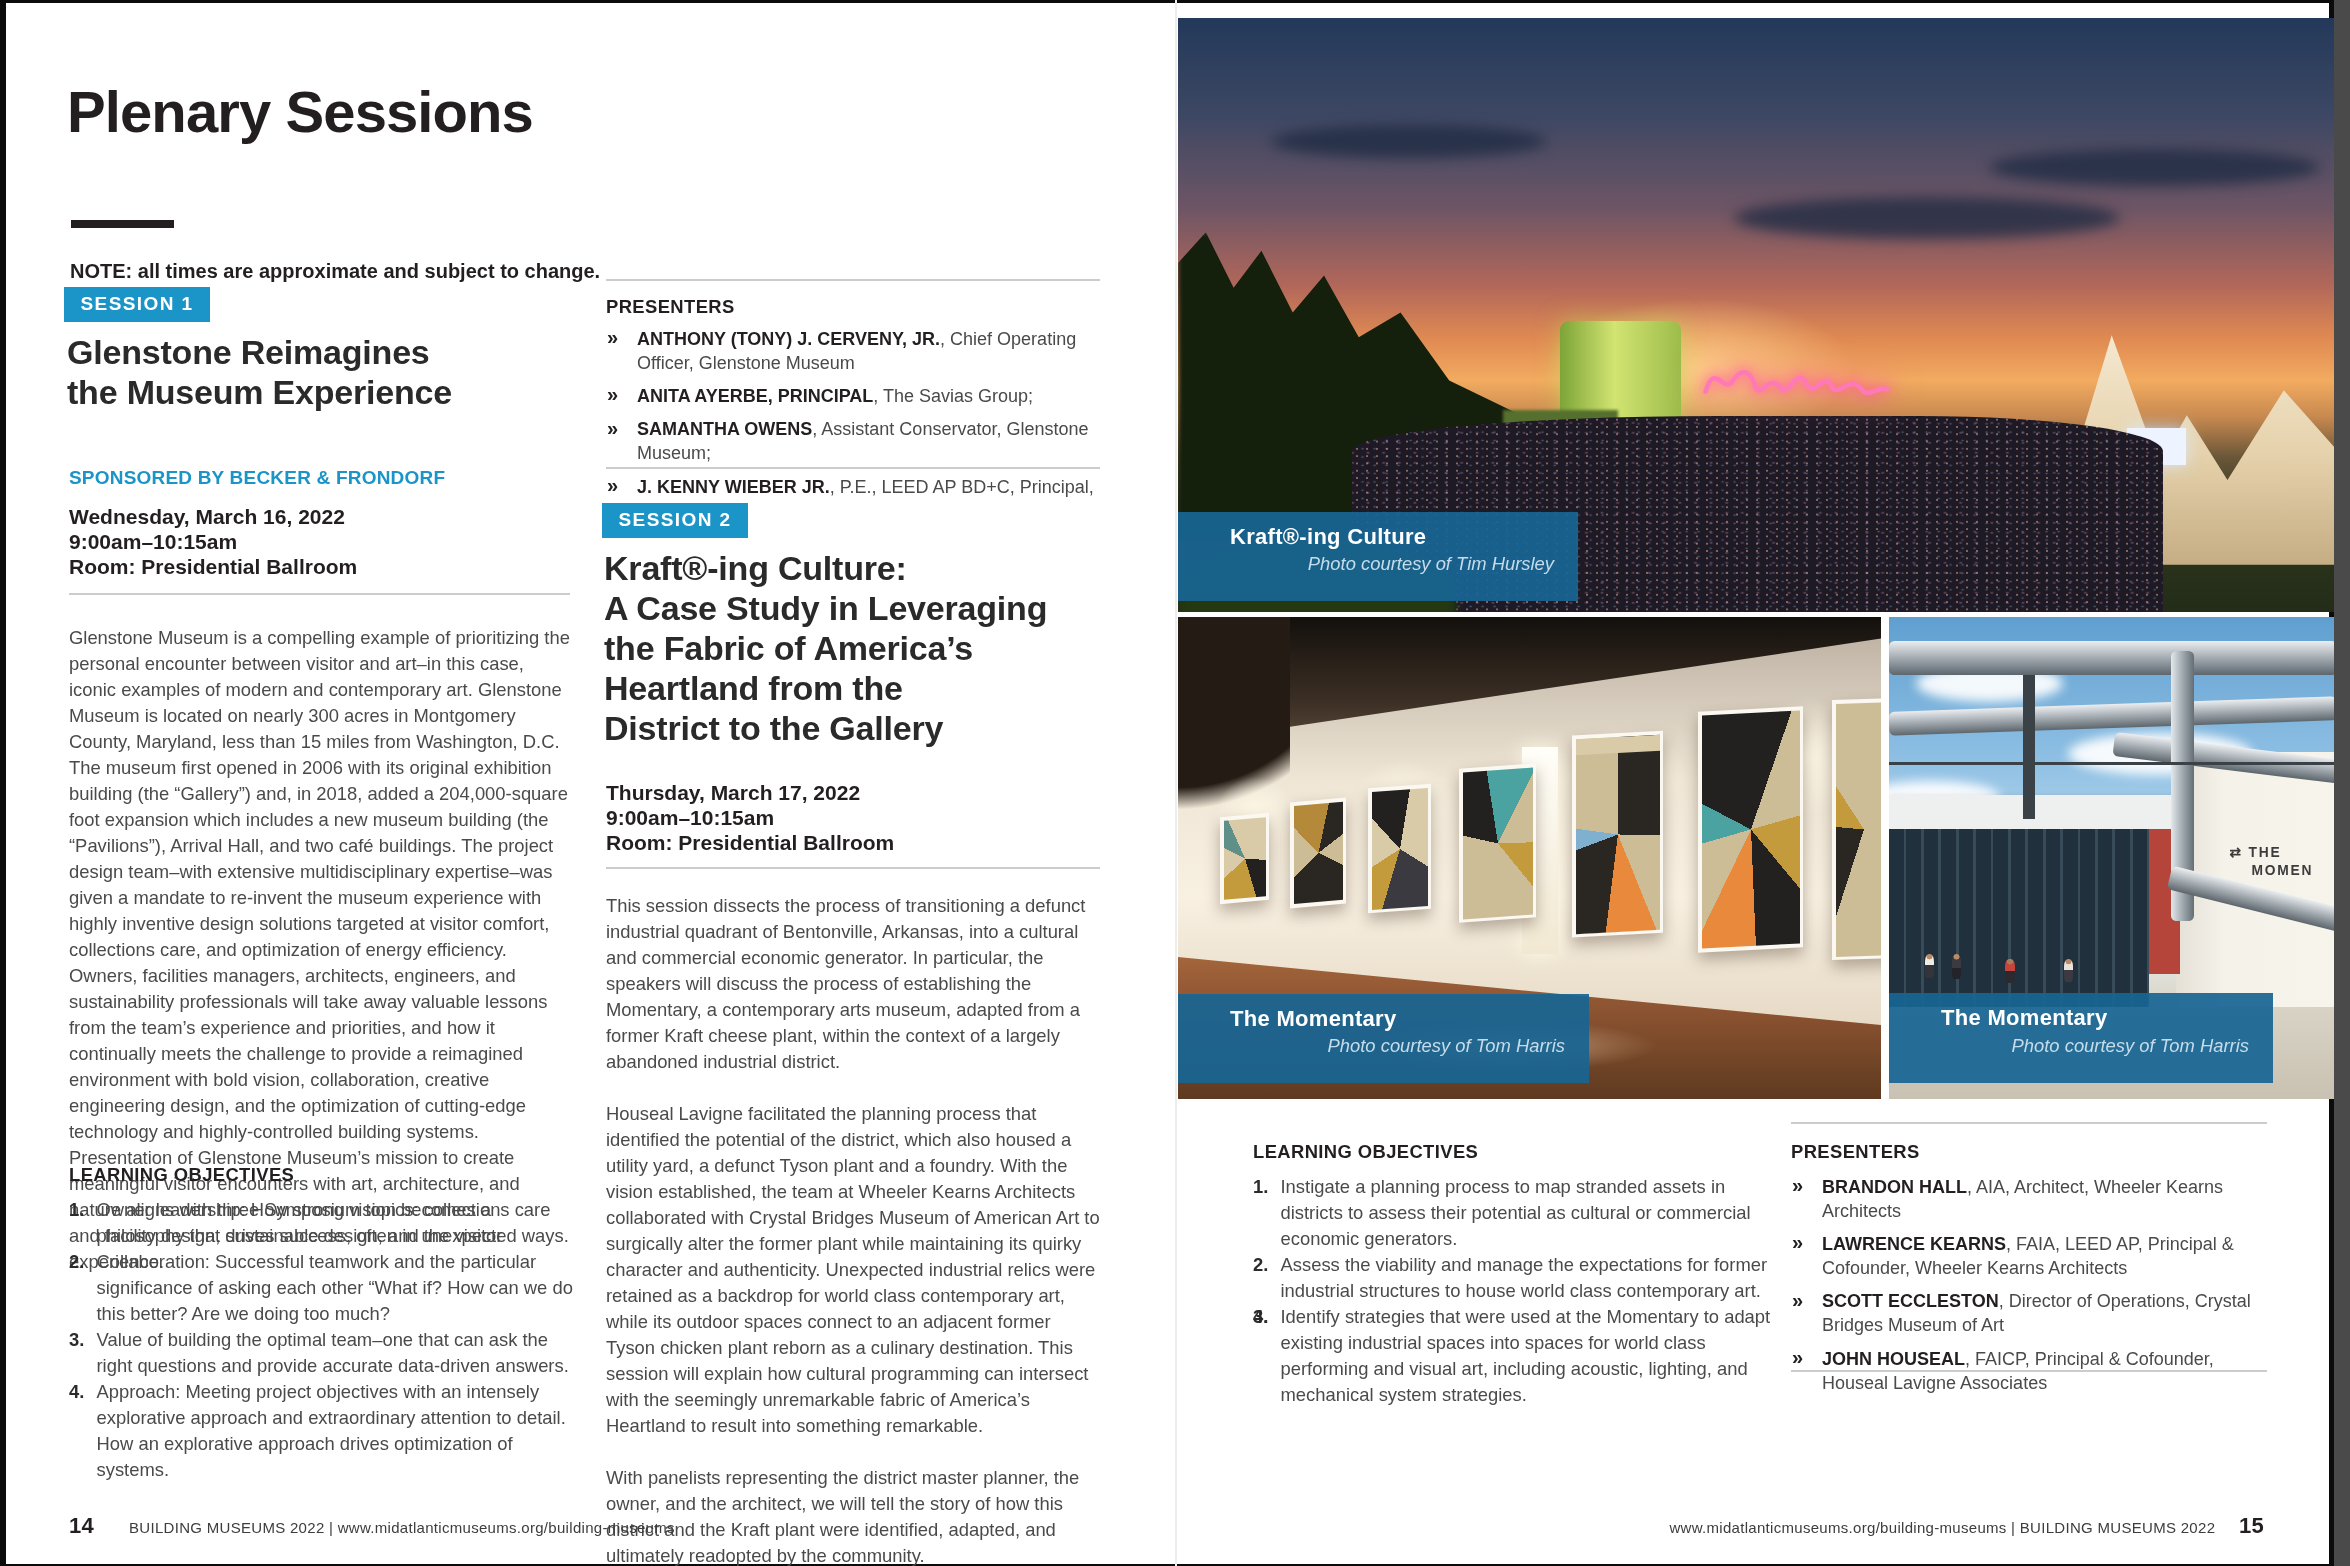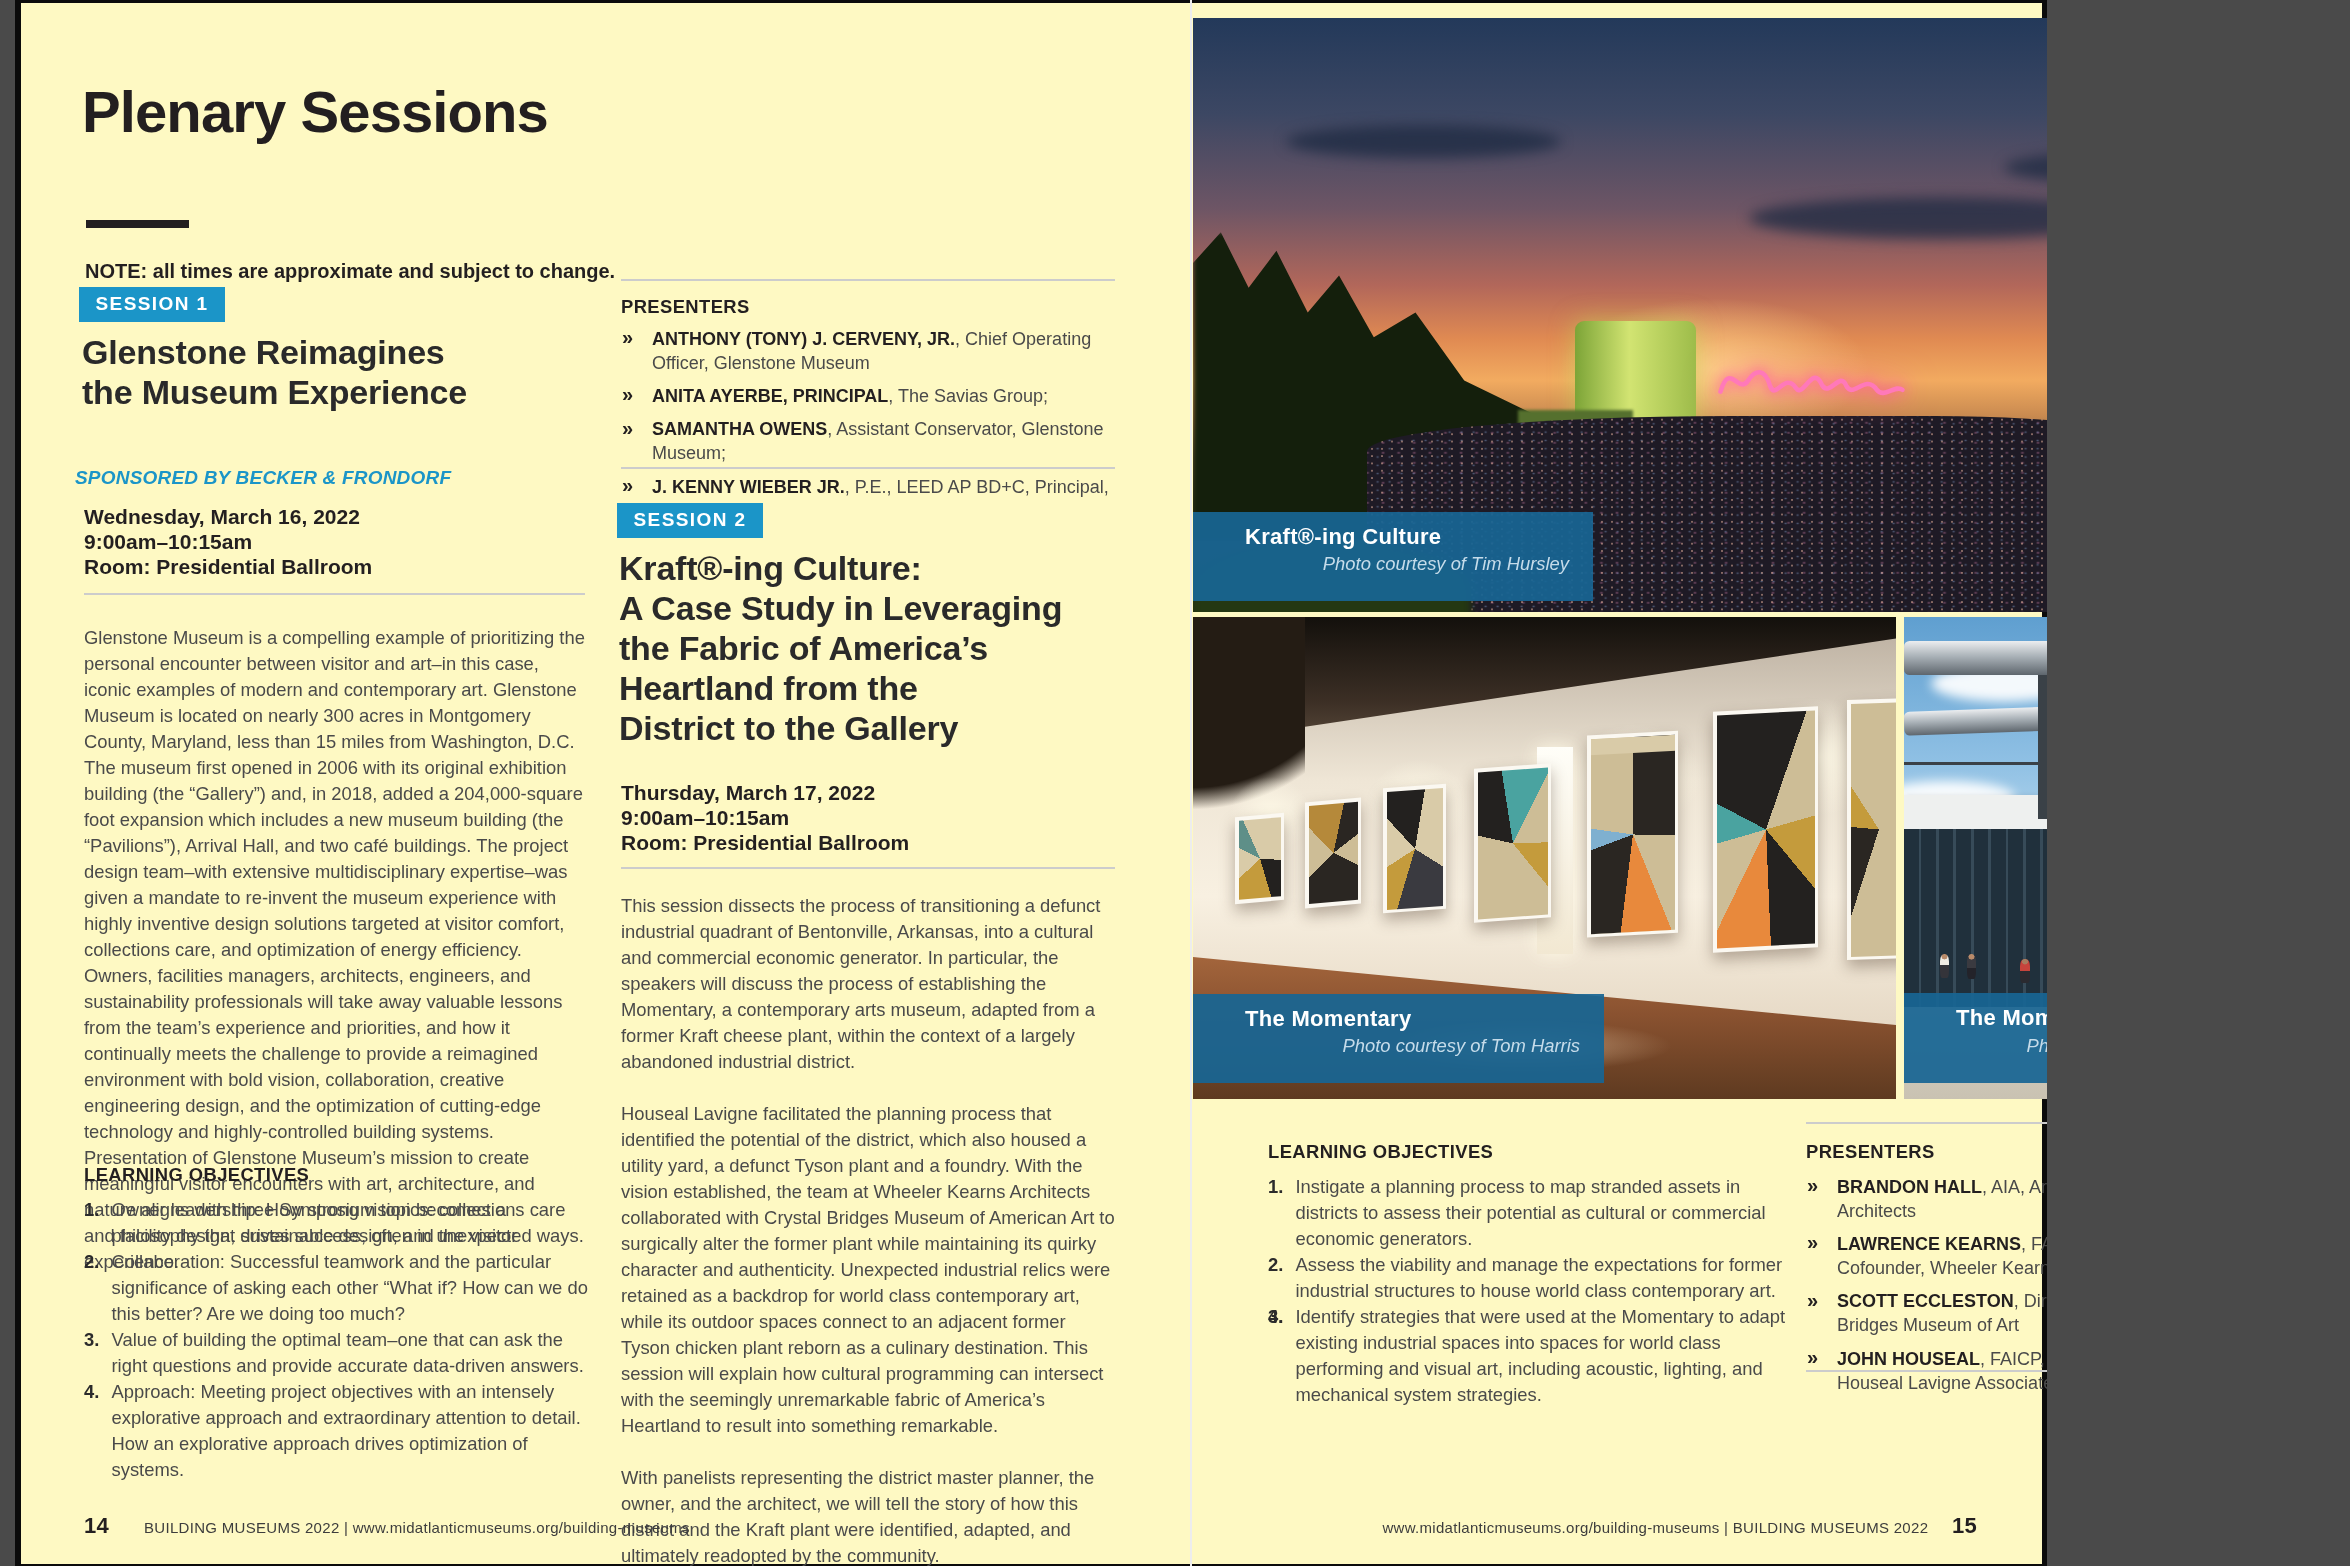--- a/index.html
+++ b/index.html
@@ -1,17 +1,17 @@
 <!DOCTYPE html>
 <html style="font-size:14.7px"><head>
 <meta charset="utf-8">
 <style>
   html,body{margin:0;padding:0;background:#4a4a4a;}
-  #frame{position:relative;width:2032px;height:1567px;background:#fef9c3;overflow:hidden;
-         font-family:"Liberation Sans", sans-serif;color:#231f20;margin-left:15px;}
+  #frame{position:relative;width:2334px;height:1567px;background:#ffffff;overflow:hidden;
+         font-family:"Liberation Sans", sans-serif;color:#231f20;}
   .edge{position:absolute;background:#0b0b0b;}
   .page-divider{position:absolute;left:1175px;top:0;width:1.8px;height:1567px;background:#ededed;}
 
   .page-title{position:absolute;left:67px;top:78px;margin:0;font-size:58px;font-weight:bold;
               letter-spacing:-0.9px;color:#231f20;}
   .title-underline{position:absolute;left:71px;top:220px;width:103px;height:8.3px;background:#231f20;}
   .note{position:absolute;left:70px;top:260px;font-size:20px;font-weight:bold;color:#231f20;}
 
   .badge{position:absolute;background:#1b95c8;color:#ffffff;font-weight:bold;font-size:19px;
          letter-spacing:1.4px;padding:6.4px 16.5px 6.4px 16.5px;}
@@ -111,21 +111,21 @@
   <div class="title-underline"></div>
   <div class="note">NOTE: all times are approximate and subject to change.</div>
 
   <div class="badge" style="left:64px;top:287px;">SESSION 1</div>
 
   <div class="sec-title" style="left:67px;top:332px;">
     <div>Glenstone Reimagines</div>
     <div>the Museum Experience</div>
   </div>
 
-  <div class="sponsor" style="left:60px;top:467px;font-style:italic;">SPONSORED BY BECKER &amp; FRONDORF</div>
+  <div class="sponsor" style="left:69px;top:467px;">SPONSORED BY BECKER &amp; FRONDORF</div>
 
   <div class="datelines" style="left:69px;top:504px;">
     <div>Wednesday, March 16, 2022</div>
     <div>9:00am–10:15am</div>
     <div>Room: Presidential Ballroom</div>
   </div>
 
   <div class="h-rule" style="left:69px;top:593px;width:501px;"></div>
 
   <div class="bodytext" style="left:69px;top:625px;width:504px;">Glenstone Museum is a compelling example of prioritizing the personal encounter between visitor and art–in this case, iconic examples of modern and contemporary art. Glenstone Museum is located on nearly 300 acres in Montgomery County, Maryland, less than 15 miles from Washington, D.C. The museum first opened in 2006 with its original exhibition building (the “Gallery”) and, in 2018, added a 204,000-square foot expansion which includes a new museum building (the “Pavilions”), Arrival Hall, and two café buildings. The project design team–with extensive multidisciplinary expertise–was given a mandate to re-invent the museum experience with highly inventive design solutions targeted at visitor comfort, collections care, and optimization of energy efficiency. Owners, facilities managers, architects, engineers, and sustainability professionals will take away valuable lessons from the team’s experience and priorities, and how it continually meets the challenge to provide a reimagined environment with bold vision, collaboration, creative engineering design, and the optimization of cutting-edge technology and highly-controlled building systems. Presentation of Glenstone Museum’s mission to create meaningful visitor encounters with art, architecture, and nature aligns with three Symposium topics: collections care and facility design, sustainable design, and the visitor experience.</div>

